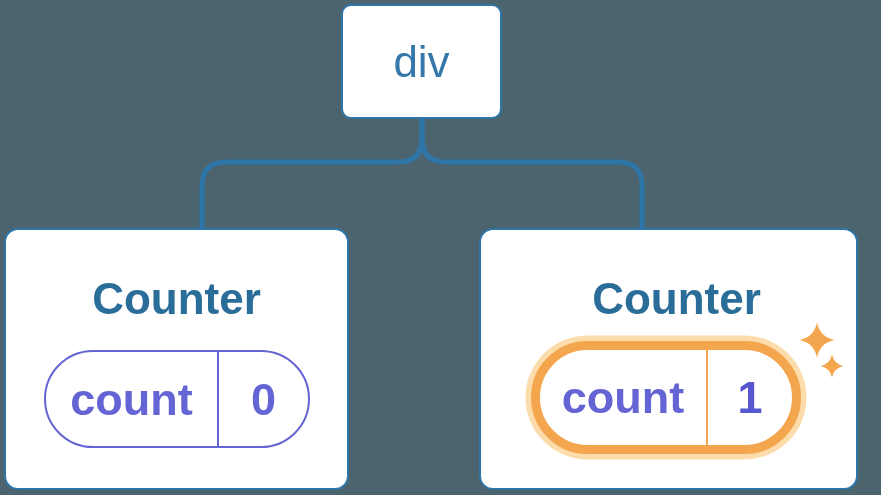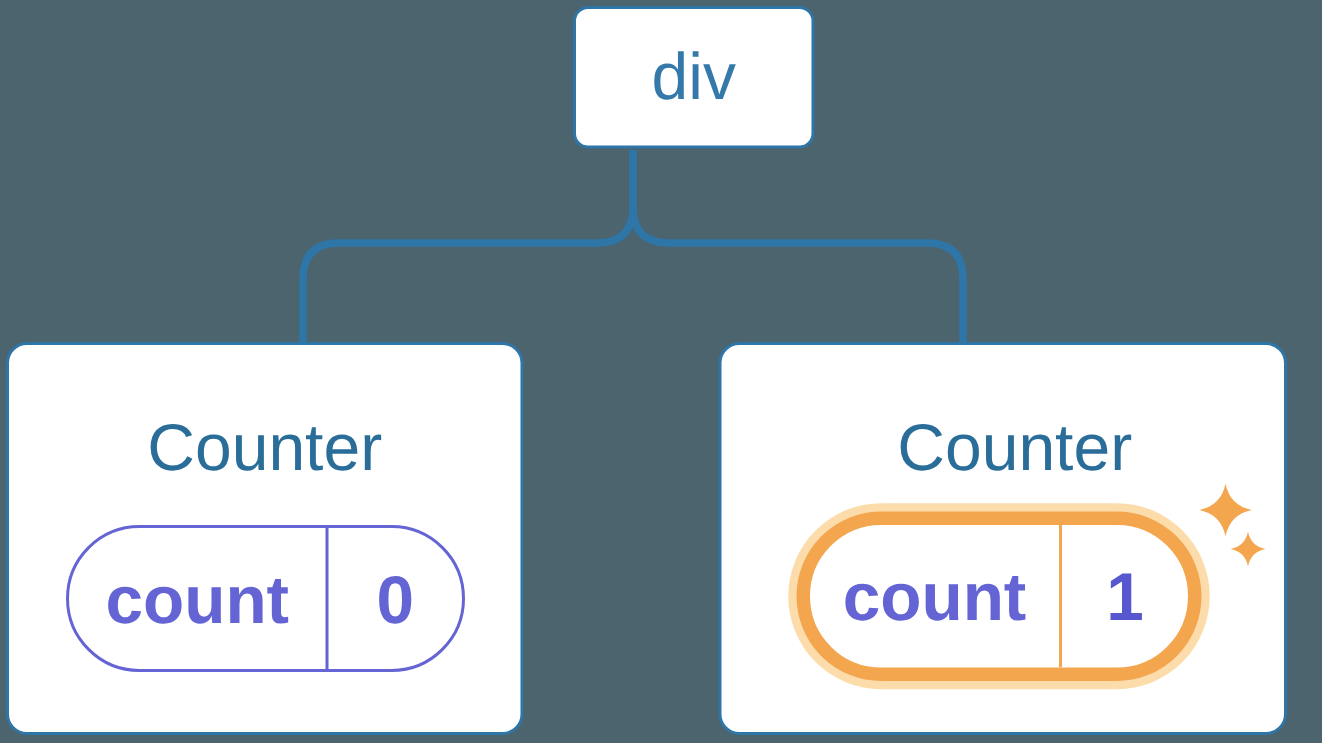--- a/index.html
+++ b/index.html
@@ -34,29 +34,28 @@
     z-index: 1;
   }
   .connector path {
     fill: none;
     stroke: var(--line);
     stroke-width: 5;
   }
   .node-root {
     position: absolute;
     left: 341px; top: 4px;
-    width: 161px; height: 95px;
+    width: 161px; height: 115px;
     background: var(--card-bg);
     border: 2.5px solid var(--line);
     border-radius: 10px;
     z-index: 2;
     display: flex;
     align-items: center;
     justify-content: center;
-    margin-left: 41px;
   }
   .node-root .node-label {
     font-size: 44px;
     font-weight: 500;
     color: var(--node-text);
     line-height: 1;
   }
   .card {
     position: absolute;
     top: 228px;
@@ -66,21 +65,21 @@
     border-radius: 14px;
     z-index: 2;
   }
   .card-left  { left: 4px;   width: 345px; }
   .card-right { left: 479px; width: 379px; }
   .card-title {
     position: absolute;
     left: 0; right: 0; top: 44px;
     text-align: center;
     font-size: 44px;
-    font-weight: 400;
+    font-weight: 700;
     line-height: 50px;
     color: var(--title-text);
   }
   .card-right .card-title { transform: translateX(8px); }
   .pill {
     position: absolute;
     display: flex;
     background: var(--card-bg);
     overflow: hidden;
   }

